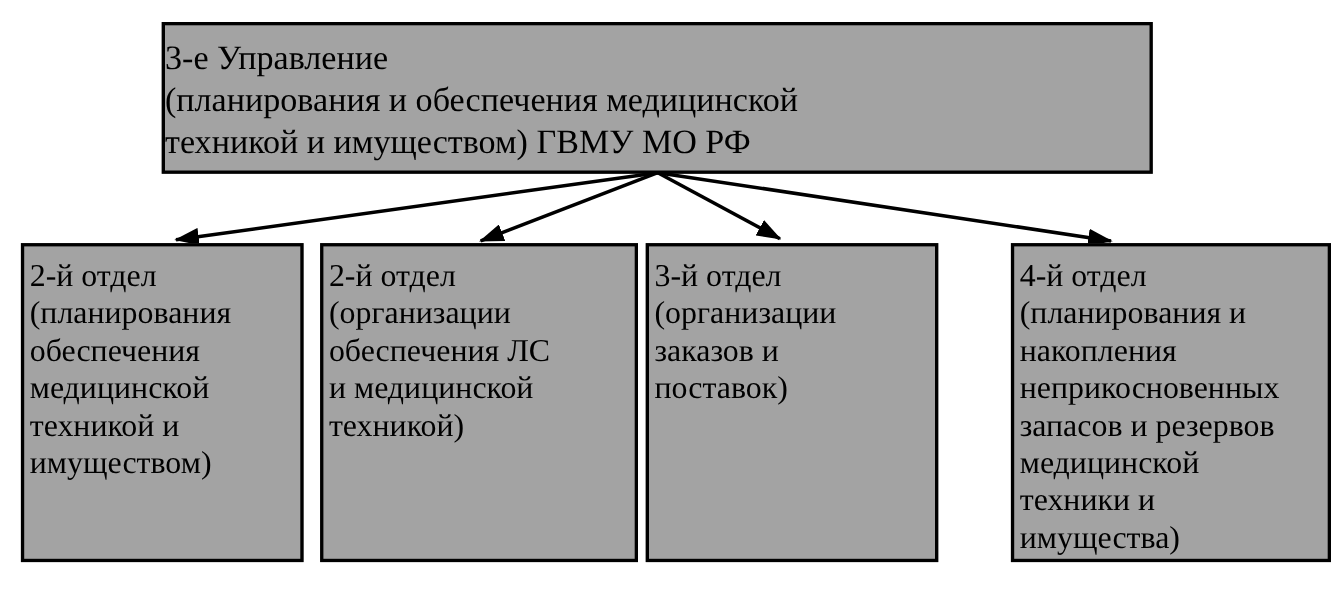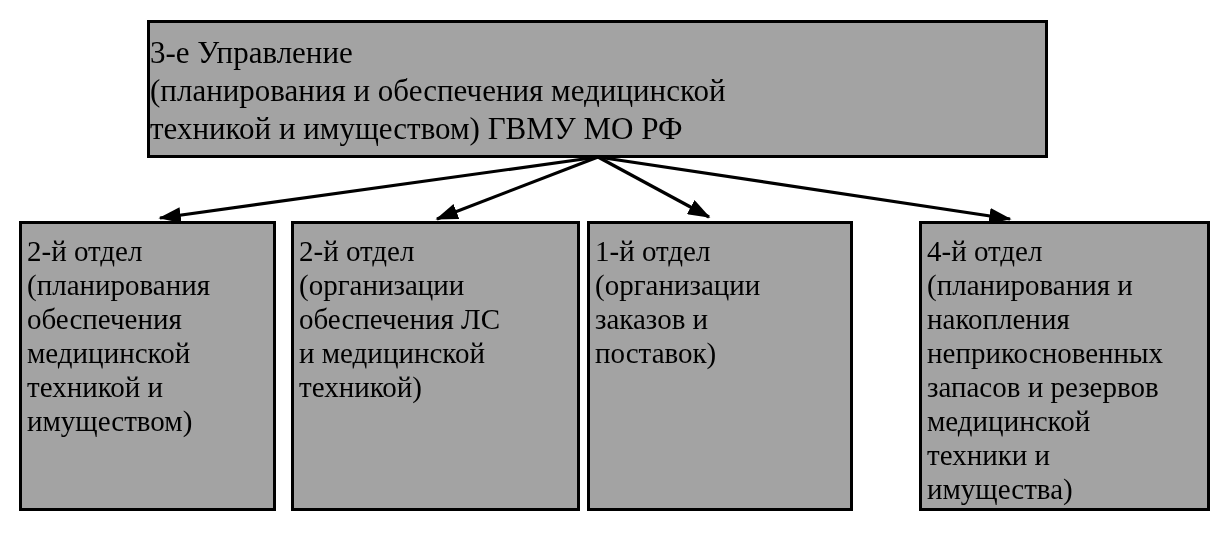--- a/index.html
+++ b/index.html
@@ -92,21 +92,21 @@
 
 <div class="node dept-node dept-2">
   <span class="node-label">2-й отдел
 (организации
 обеспечения ЛС
 и медицинской
 техникой)</span>
 </div>
 
 <div class="node dept-node dept-3">
-  <span class="node-label">1-й отдел
+  <span class="node-label">3-й отдел
 (организации
 заказов и
 поставок)</span>
 </div>
 
 <div class="node dept-node dept-4">
   <span class="node-label">4-й отдел
 (планирования и
 накопления
 неприкосновенных

